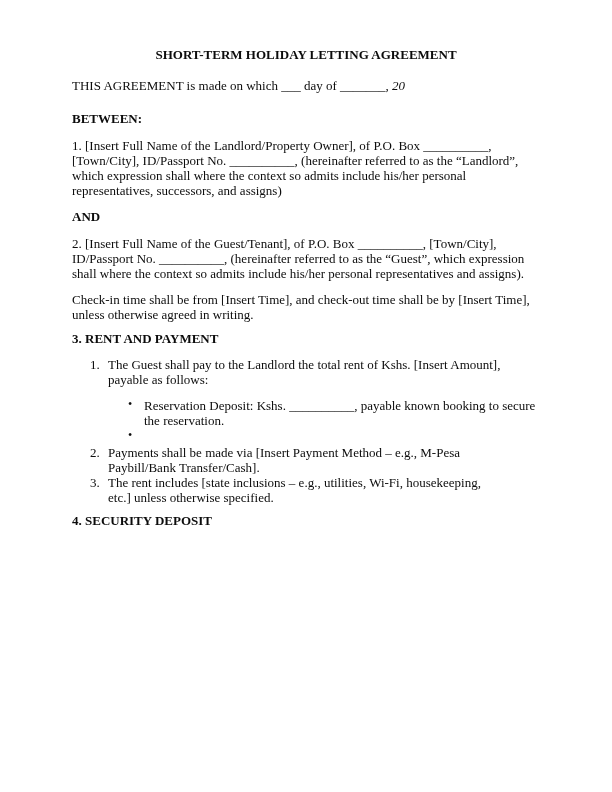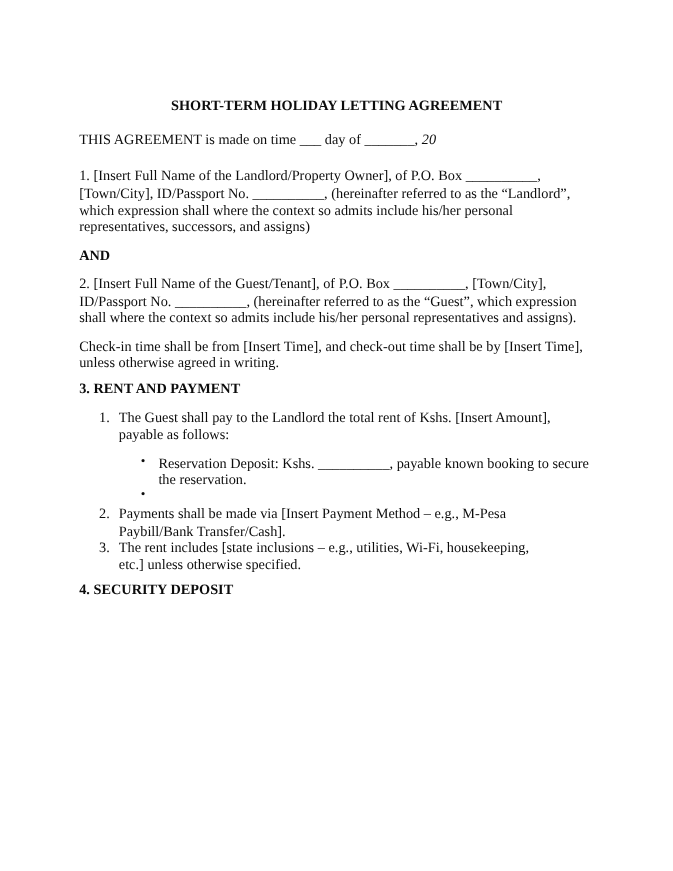--- a/index.html
+++ b/index.html
@@ -10,21 +10,21 @@
   .page {
     position: relative;
     width: 612px;
     height: 792px;
     box-sizing: border-box;
     background: #ffffff;
     color: #0c0c0c;
     font-family: "Liberation Serif", "DejaVu Serif", serif;
     font-size: 13px;
     line-height: 15.2px;
-    padding: 88px 72px 0 72px;
+    padding: 47px 72px 0 72px;
     overflow: hidden;
   }
   .doc-title {
     margin: 0 0 16px 0;
     font-size: 13px;
     font-weight: bold;
     text-align: center;
   }
   p.block {
     margin: 0 0 11px 0;
@@ -56,22 +56,23 @@
     font-size: 12px;
   }
 </style>
 </head>
 <body>
 
 <div class="page">
 
   <h1 class="doc-title">SHORT-TERM HOLIDAY LETTING AGREEMENT</h1>
 
-  <p class="block mb-xl"><span style="font-weight: normal;">THIS AGREEMENT</span><span> is made on time ___ day of _______, </span><span style="font-style: italic;">20</span></p>
+  <p class="block mb-xl"><span style="font-weight: normal;">THIS AGREEMENT</span><span> is made on which ___ day of _______, </span><span style="font-style: italic;">20</span></p>
 
+  <p class="block hd">BETWEEN:</p>
 
   <p class="block">1. [Insert Full Name of the Landlord/Property Owner], of P.O. Box __________, [Town/City], ID/Passport No. __________, (hereinafter referred to as the “Landlord”, which expression shall where the context so admits include his/her personal representatives, successors, and assigns)</p>
 
   <p class="block hd">AND</p>
 
   <p class="block">2. [Insert Full Name of the Guest/Tenant], of P.O. Box __________, [Town/City], ID/Passport No. __________, (hereinafter referred to as the “Guest”, which expression shall where the context so admits include his/her personal representatives and assigns).</p>
 
 
 
 

